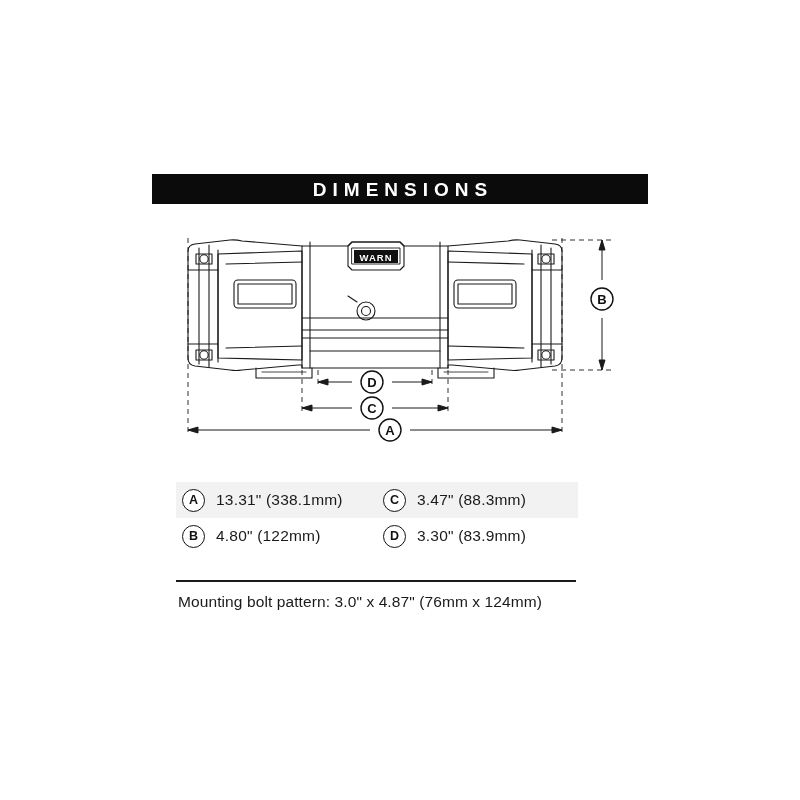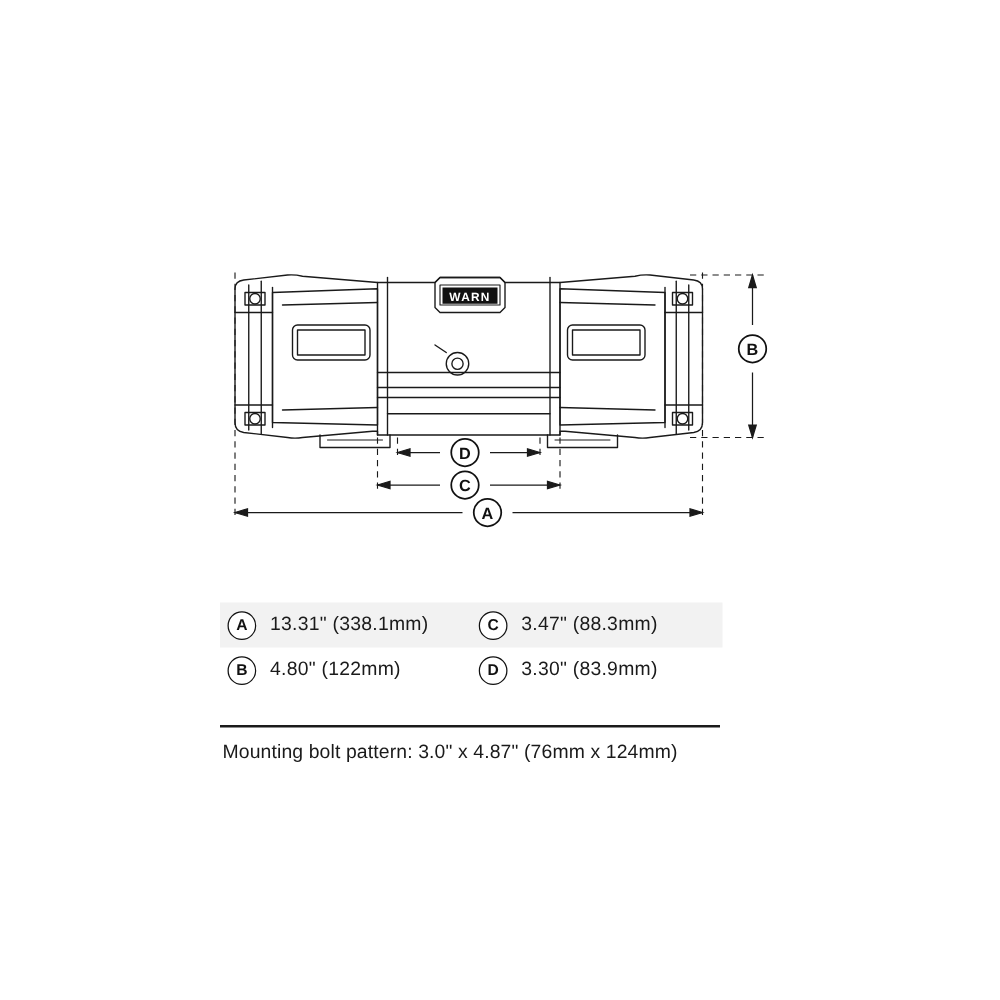--- a/index.html
+++ b/index.html
@@ -41,21 +41,21 @@
     font-weight: bold;
     letter-spacing: 6px;
     line-height: 1;
     padding-left: 6px;
   }
 
   
   .drawing {
     position: absolute;
     left: 152px;
-    top: 198px;
+    top: 218px;
     width: 496px;
     height: 250px;
   }
   .drawing svg {
     display: block;
   }
 
   
   .spec-table {
     position: absolute;
@@ -125,20 +125,23 @@
     font-size: 13px;
     font-weight: bold;
     fill: #111111;
   }
 </style>
 </head>
 <body>
 
 <div id="page">
 
+  <div class="header-bar">
+    <span class="title">DIMENSIONS</span>
+  </div>
 
   <div class="drawing">
     <svg width="496" height="250" viewBox="0 0 496 250" xmlns="http://www.w3.org/2000/svg">
       <g fill="none" stroke="#1a1a1a" stroke-width="1.1" stroke-linejoin="round" stroke-linecap="round">
 
         <path d="M36 38 L36 33 Q36 27 43 26 L78 22 Q84 21.5 90 23 L150 28
                  L196 28 L200 24 L248 24 L252 28 L296 28
                  L356 23 Q362 21.5 368 22 L403 26 Q410 27 410 33 L410 38
                  L410 140 Q410 147 403 148 L368 152 Q362 153 356 152 L300 147
                  L296 147 L296 150 L150 150 L150 147 L146 147 L90 152

